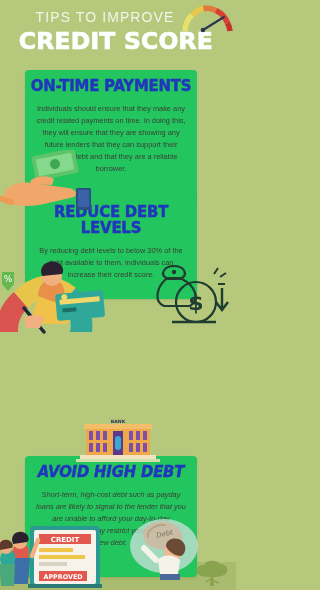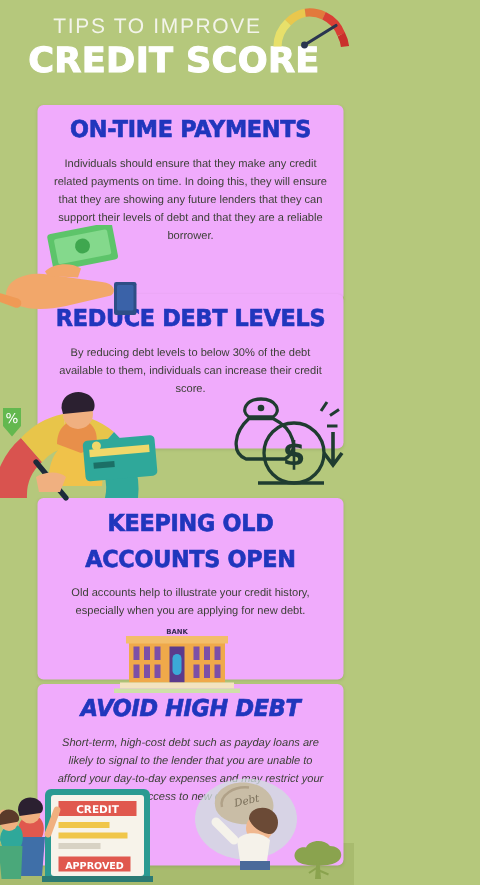--- a/index.html
+++ b/index.html
@@ -22,22 +22,22 @@
     font-size:23px;font-weight:bold;color:#ffffff;letter-spacing:0.2px;
     line-height:1;margin-top:6px;padding-right:4px;
     transform:scaleX(1.02);
     font-family:"DejaVu Sans",sans-serif;
     -webkit-text-stroke:0.7px #ffffff;
   }
   .gauge{position:absolute;right:1px;top:2px;width:55px;height:34px;}
 
   
   .card{
-    position:absolute;left:25px;width:204px;
-    background:#f0abfc;border-radius:4px;
+    position:absolute;left:25px;width:172px;
+    background:#22c55e;border-radius:4px;
     box-shadow:0 1px 2px rgba(90,100,60,.18);
     z-index:3;
   }
   .card-h{
     color:#2036bd;font-weight:bold;text-align:center;
     font-size:15.5px;line-height:1.02;letter-spacing:-0.2px;
     font-family:"DejaVu Sans",sans-serif;
     transform:scaleX(0.96);
     -webkit-text-stroke:0.45px #2036bd;
   }
@@ -137,25 +137,20 @@
     <path d="M14 17 C4 26 2 40 12 44 L38 44 C48 38 44 24 30 17 Z" fill="none" stroke="#1f3c30" stroke-width="2.2"></path>
     <circle cx="44" cy="40" r="20" fill="none" stroke="#1f3c30" stroke-width="2.2"></circle>
     <text x="44" y="48" font-size="22" fill="#1f3c30" text-anchor="middle" font-family="DejaVu Sans, sans-serif" font-weight="bold">$</text>
     <line x1="20" y1="60" x2="64" y2="60" stroke="#1f3c30" stroke-width="2.4"></line>
     <line x1="62" y1="12" x2="66" y2="6" stroke="#1f3c30" stroke-width="2"></line>
     <line x1="68" y1="15" x2="74" y2="11" stroke="#1f3c30" stroke-width="2"></line>
     <line x1="66" y1="22" x2="73" y2="22" stroke="#1f3c30" stroke-width="2"></line>
     <path d="M70 26 L70 46 M64 40 L70 48 L76 40" stroke="#1f3c30" stroke-width="2.4" fill="none"></path>
   </svg>
 
-  <div class="card" id="card3">
-    <div class="card-h two">KEEPING OLD</div>
-    <div class="card-h two" style="margin-top:-1px;margin-bottom:8px;">ACCOUNTS OPEN</div>
-    <div class="card-b">Old accounts help to illustrate your credit history, especially when you are applying for new debt.</div>
-  </div>
 
   <svg class="art" id="art-bank" viewBox="0 0 84 44">
     <rect x="10" y="10" width="64" height="27" fill="#efa94a"></rect>
     <rect x="8" y="6" width="68" height="5" fill="#f3bd6a"></rect>
     <text x="42" y="4.6" font-size="4.6" fill="#3a2d55" text-anchor="middle" font-family="DejaVu Sans, sans-serif" font-weight="bold">BANK</text>
     <rect x="13" y="13" width="4" height="9" fill="#7c4fa8"></rect>
     <rect x="20" y="13" width="4" height="9" fill="#7c4fa8"></rect>
     <rect x="27" y="13" width="4" height="9" fill="#7c4fa8"></rect>
     <rect x="53" y="13" width="4" height="9" fill="#7c4fa8"></rect>
     <rect x="60" y="13" width="4" height="9" fill="#7c4fa8"></rect>

